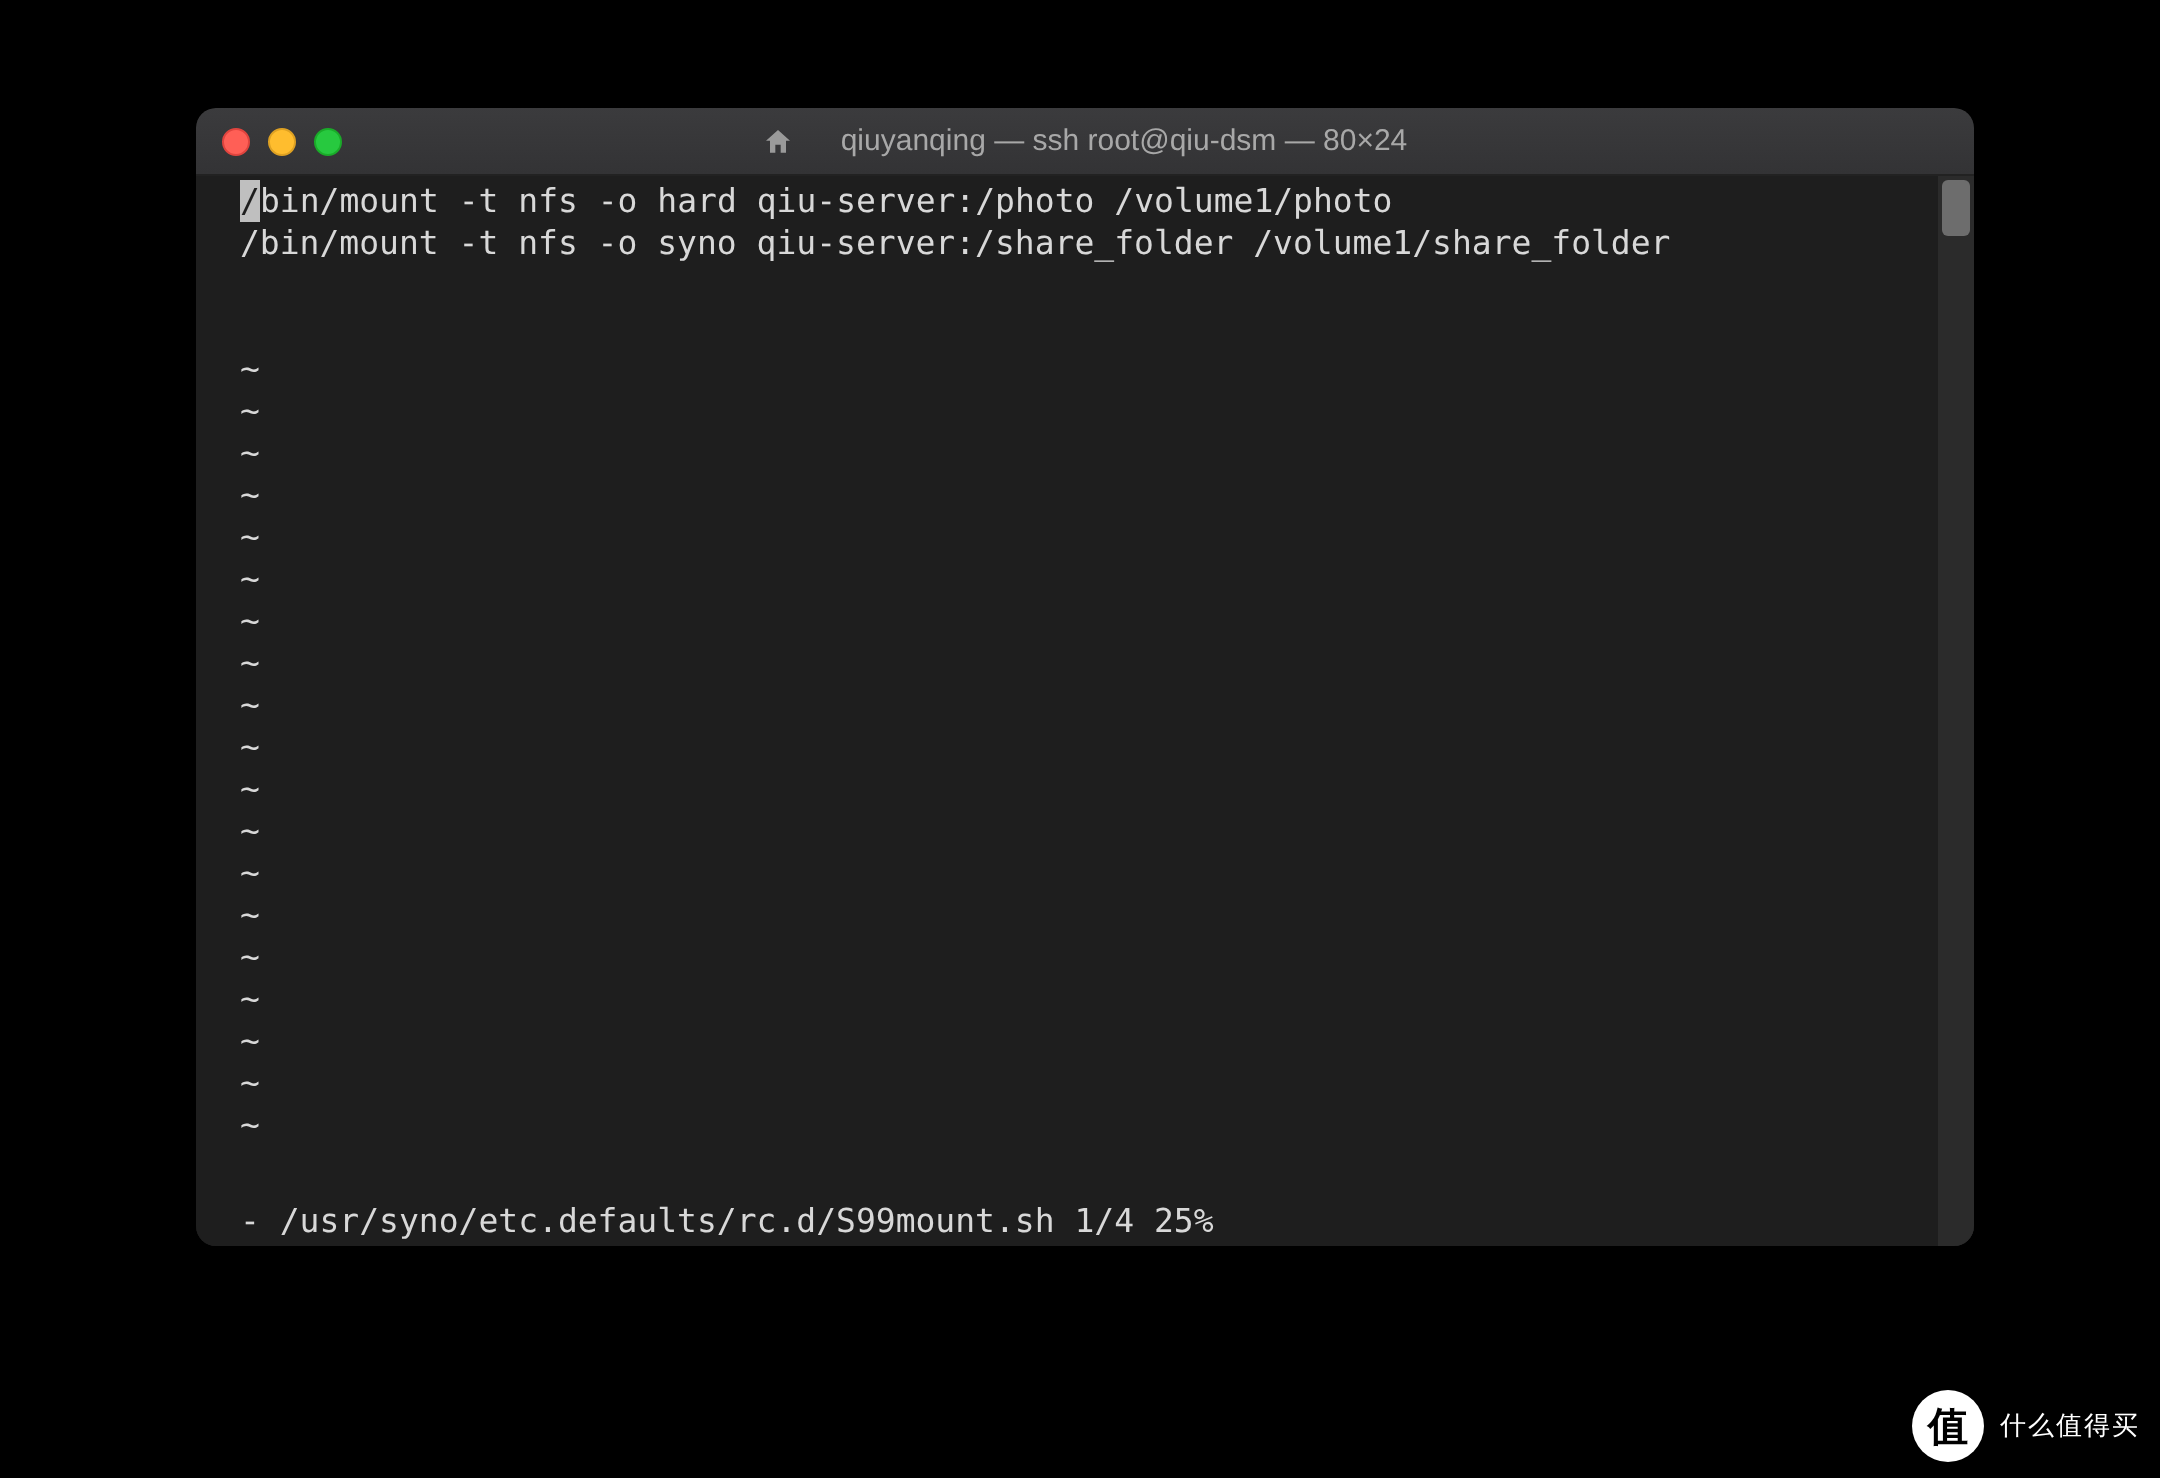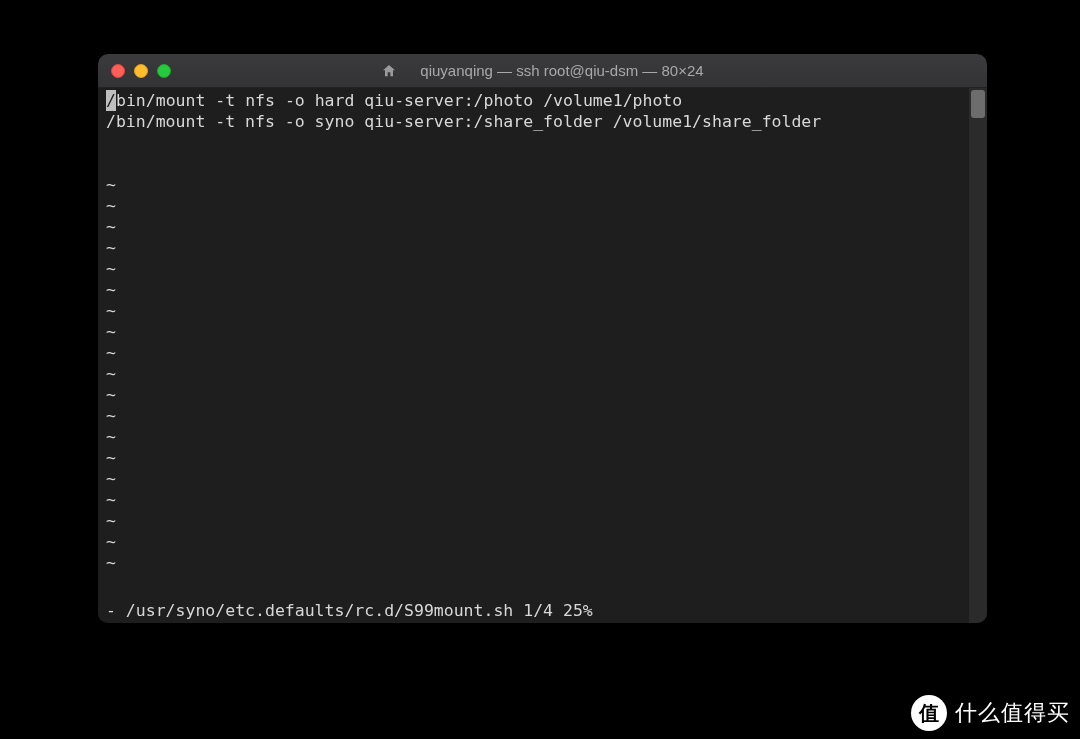--- a/index.html
+++ b/index.html
@@ -62,21 +62,21 @@
     }
     .title-center svg { width: 16px; height: 16px; flex-shrink: 0; }
     .terminal-body {
       flex: 1;
       background: #1e1e1e;
       position: relative;
       display: flex;
     }
     .terminal-content {
       flex: 1;
-      padding: 2px 6px 2px 8px;
+      padding: 2px 6px 2px 22px;
       font-family: "Menlo", "Monaco", "Consolas", monospace;
       font-size: 16.5px;
       line-height: 21px;
       color: #d8d8d8;
       white-space: pre;
       display: flex;
       flex-direction: column;
     }
     .line { height: 21px; }
     .cursor-block {
@@ -119,21 +119,21 @@
       color: #000;
       display: flex;
       align-items: center;
       justify-content: center;
       font-weight: 700;
       font-size: 20px;
       font-family: "PingFang SC","Microsoft YaHei",sans-serif;
     }
     .watermark-text {
       font-family: "PingFang SC","Microsoft YaHei",sans-serif;
-      font-size: 22px;
+      font-size: 13px;
       letter-spacing: 1px;
     }
   </style>
 </head>
 <body>
 
 <div class="terminal-window">
   <div class="titlebar">
     <div class="traffic-lights">
       <div class="traffic-light tl-close"></div>

